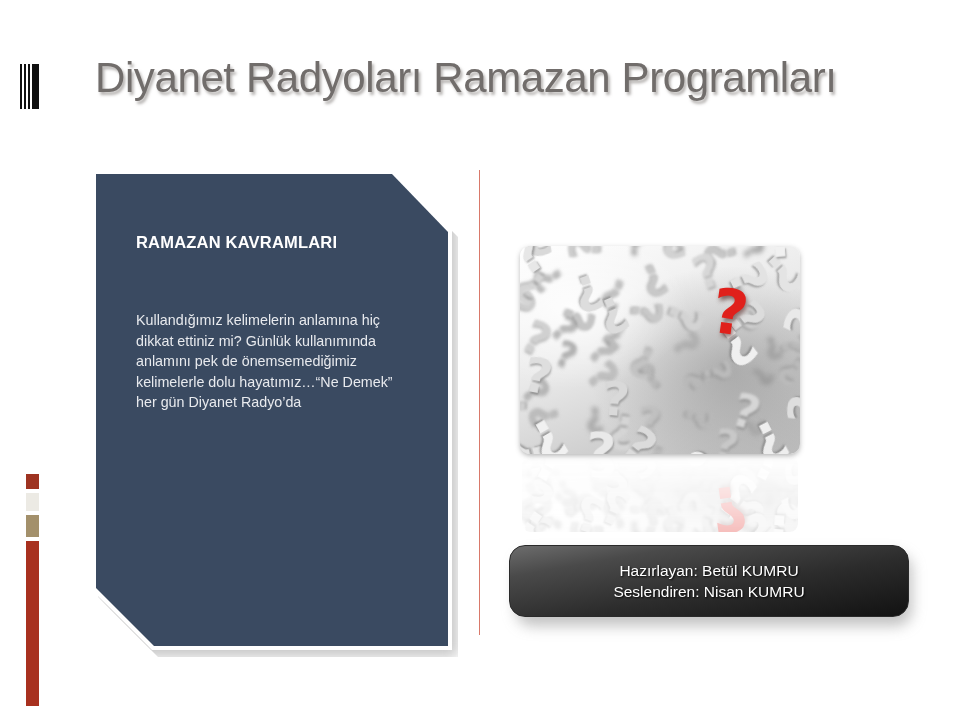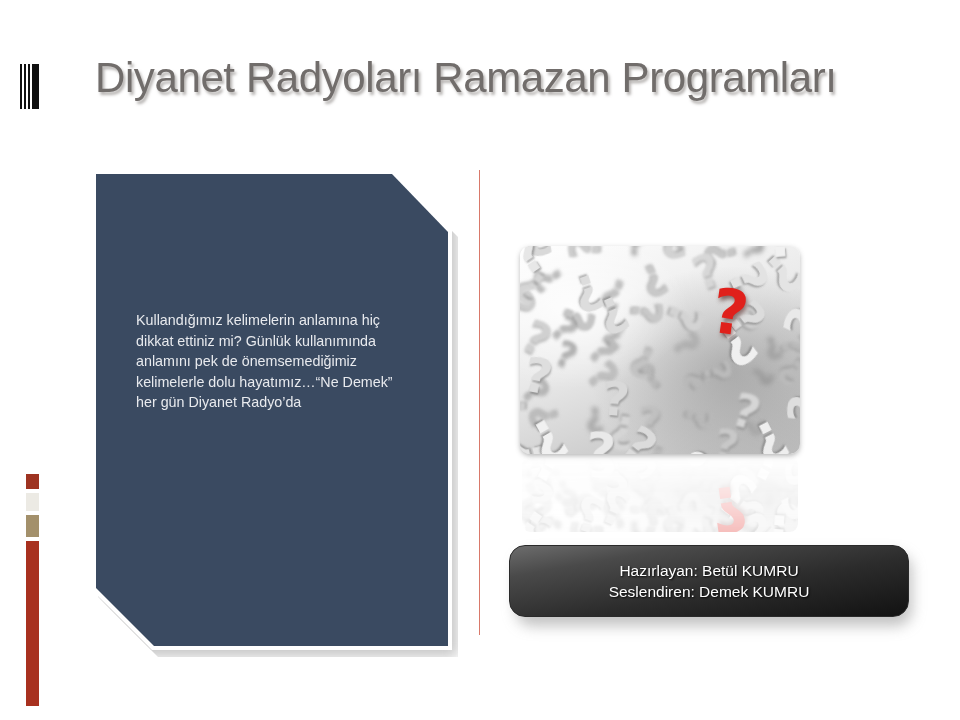--- a/index.html
+++ b/index.html
@@ -243,20 +243,21 @@
   <div class="chip" id="chip-khaki"></div>
   <div class="chip" id="chip-bar"></div>
 </div>
 
 <div id="column-divider"></div>
 
 <div id="blue-panel-wrap">
   <div id="blue-panel-shadow"></div>
   <div id="blue-panel-border"></div>
   <div id="blue-panel"></div>
+  <div id="panel-heading">RAMAZAN KAVRAMLARI</div>
   <div id="panel-body">Kullandığımız kelimelerin anlamına hiç dikkat ettiniz mi? Günlük kullanımında anlamını pek de önemsemediğimiz kelimelerle dolu hayatımız…“Ne Demek” her gün Diyanet Radyo’da</div>
 </div>
 
 <div id="photo-block">
   <div id="photo-frame">
     <div class="qm-scene" id="scene-main">
       <div class="vig"></div>
     <div class="qm" style="left: 86.9039%; top: 62.3514%; font-size: 26.9979px; transform: translate(-50%, -50%) rotate(121deg); color: rgb(153, 153, 153); filter: blur(2.51px); text-shadow: rgba(110, 110, 110, 0.26) 1px 2px 2px;">?</div>
         <div class="qm" style="left: 83.0557%; top: 1.85576%; font-size: 27.5021px; transform: translate(-50%, -50%) rotate(53deg); color: rgb(155, 155, 155); filter: blur(2.47px); text-shadow: rgba(110, 110, 110, 0.27) 1px 2px 2px;">?</div>
         <div class="qm" style="left: 56.3754%; top: -2.22176%; font-size: 28.2084px; transform: translate(-50%, -50%) rotate(340deg); color: rgb(157, 157, 157); filter: blur(2.41px); text-shadow: rgba(110, 110, 110, 0.28) 1px 2px 2px;">?</div>
@@ -390,14 +391,14 @@
         <div class="qm" style="left: 93.3177%; top: -4.33523%; font-size: 54.6542px; transform: translate(-50%, -50%) rotate(356deg); color: rgb(241, 241, 241); filter: blur(0.12px); text-shadow: rgba(110, 110, 110, 0.58) 1px 2px 2px;">?</div>
         <div class="qm" style="left: 10.1283%; top: 93.209%; font-size: 54.8374px; transform: translate(-50%, -50%) rotate(150deg); color: rgb(241, 241, 241); filter: blur(0.1px); text-shadow: rgba(110, 110, 110, 0.59) 1px 2px 2px;">?</div>
         <div class="qm" style="left: 75%; top: 32%; font-size: 62px; transform: translate(-50%, -50%) rotate(8deg); color: rgb(224, 32, 27); text-shadow: rgba(80, 30, 25, 0.55) 2px 3px 4px;">?</div>
       </div>
   </div>
 </div>
 
 <div id="credits-shadow"></div>
 <div id="credits-box">
   <div class="cline">Hazırlayan: Betül KUMRU</div>
-  <div class="cline">Seslendiren: Demek KUMRU</div>
+  <div class="cline">Seslendiren: Nisan KUMRU</div>
 </div>
 
 </body></html>

